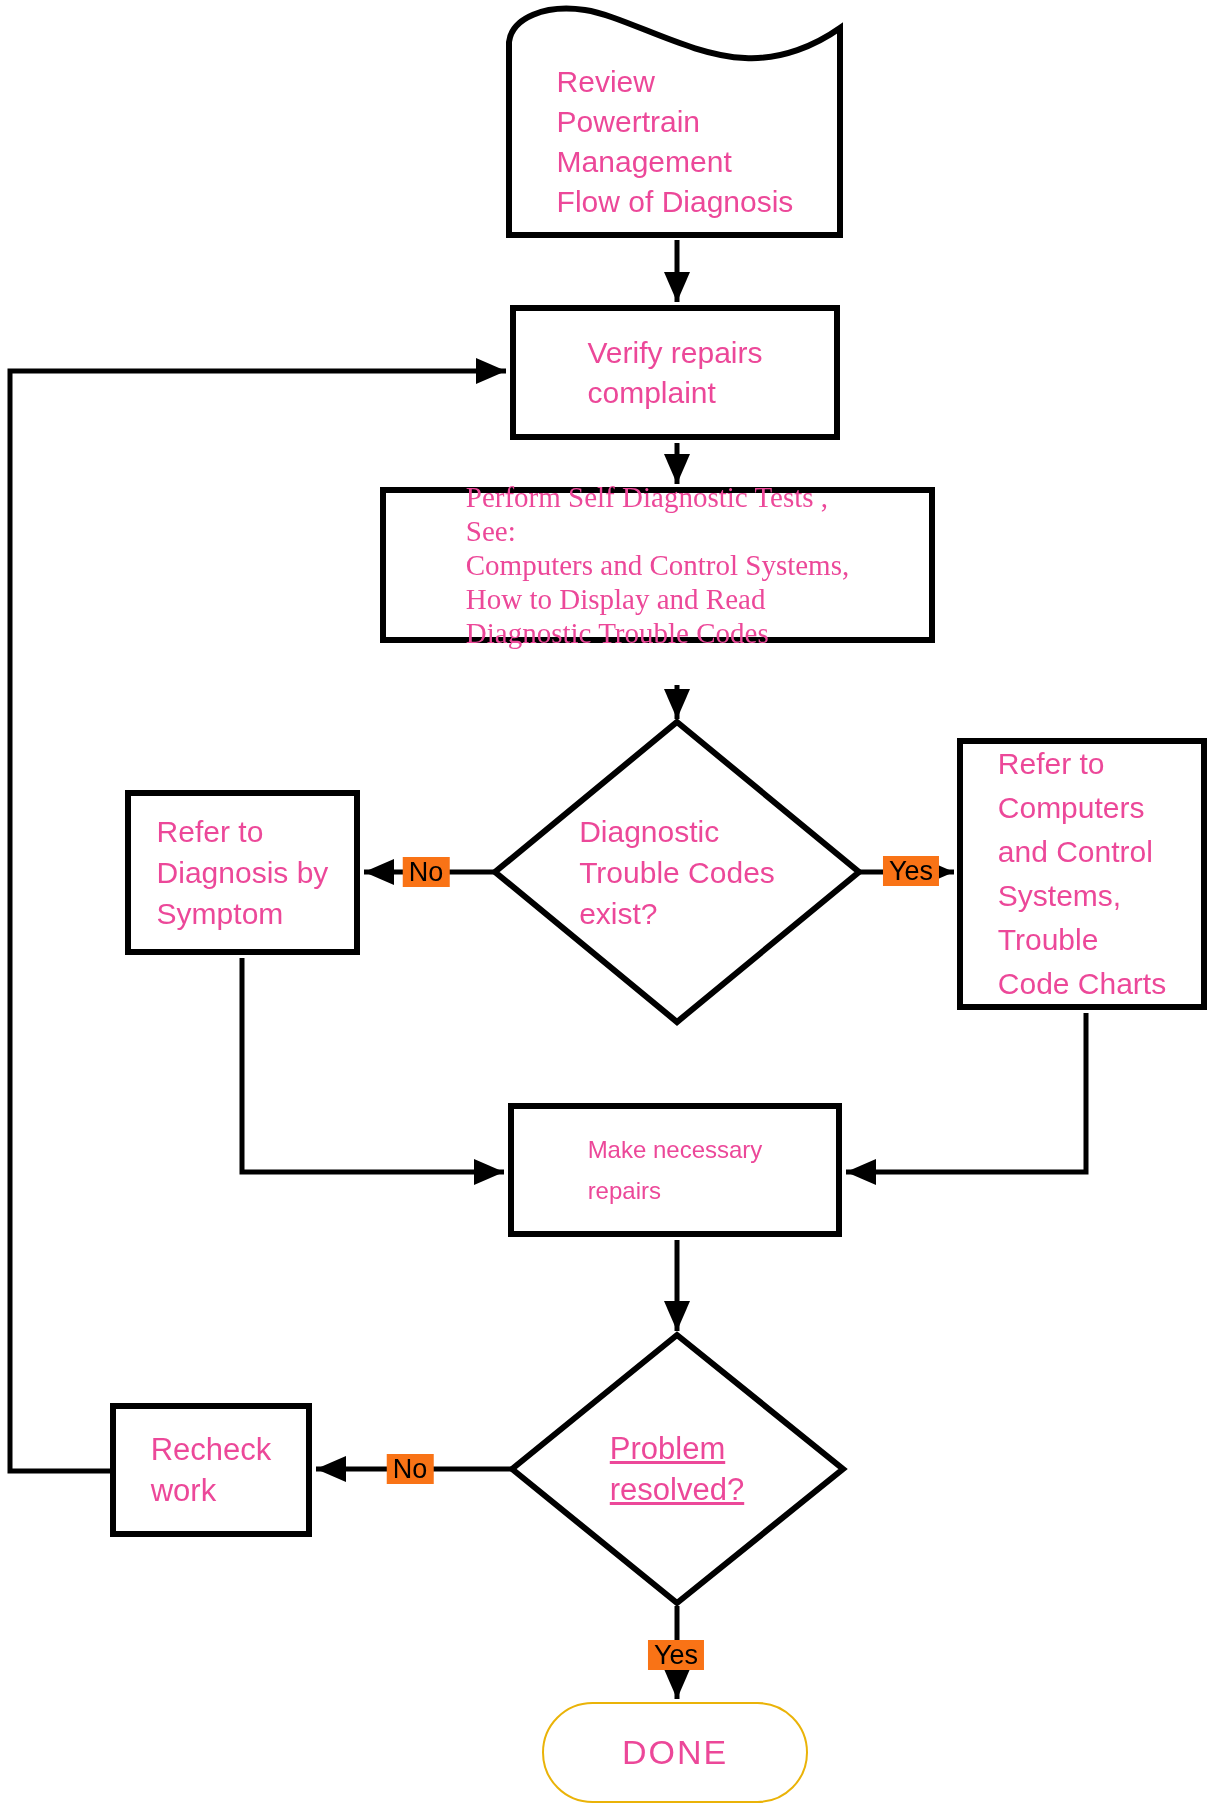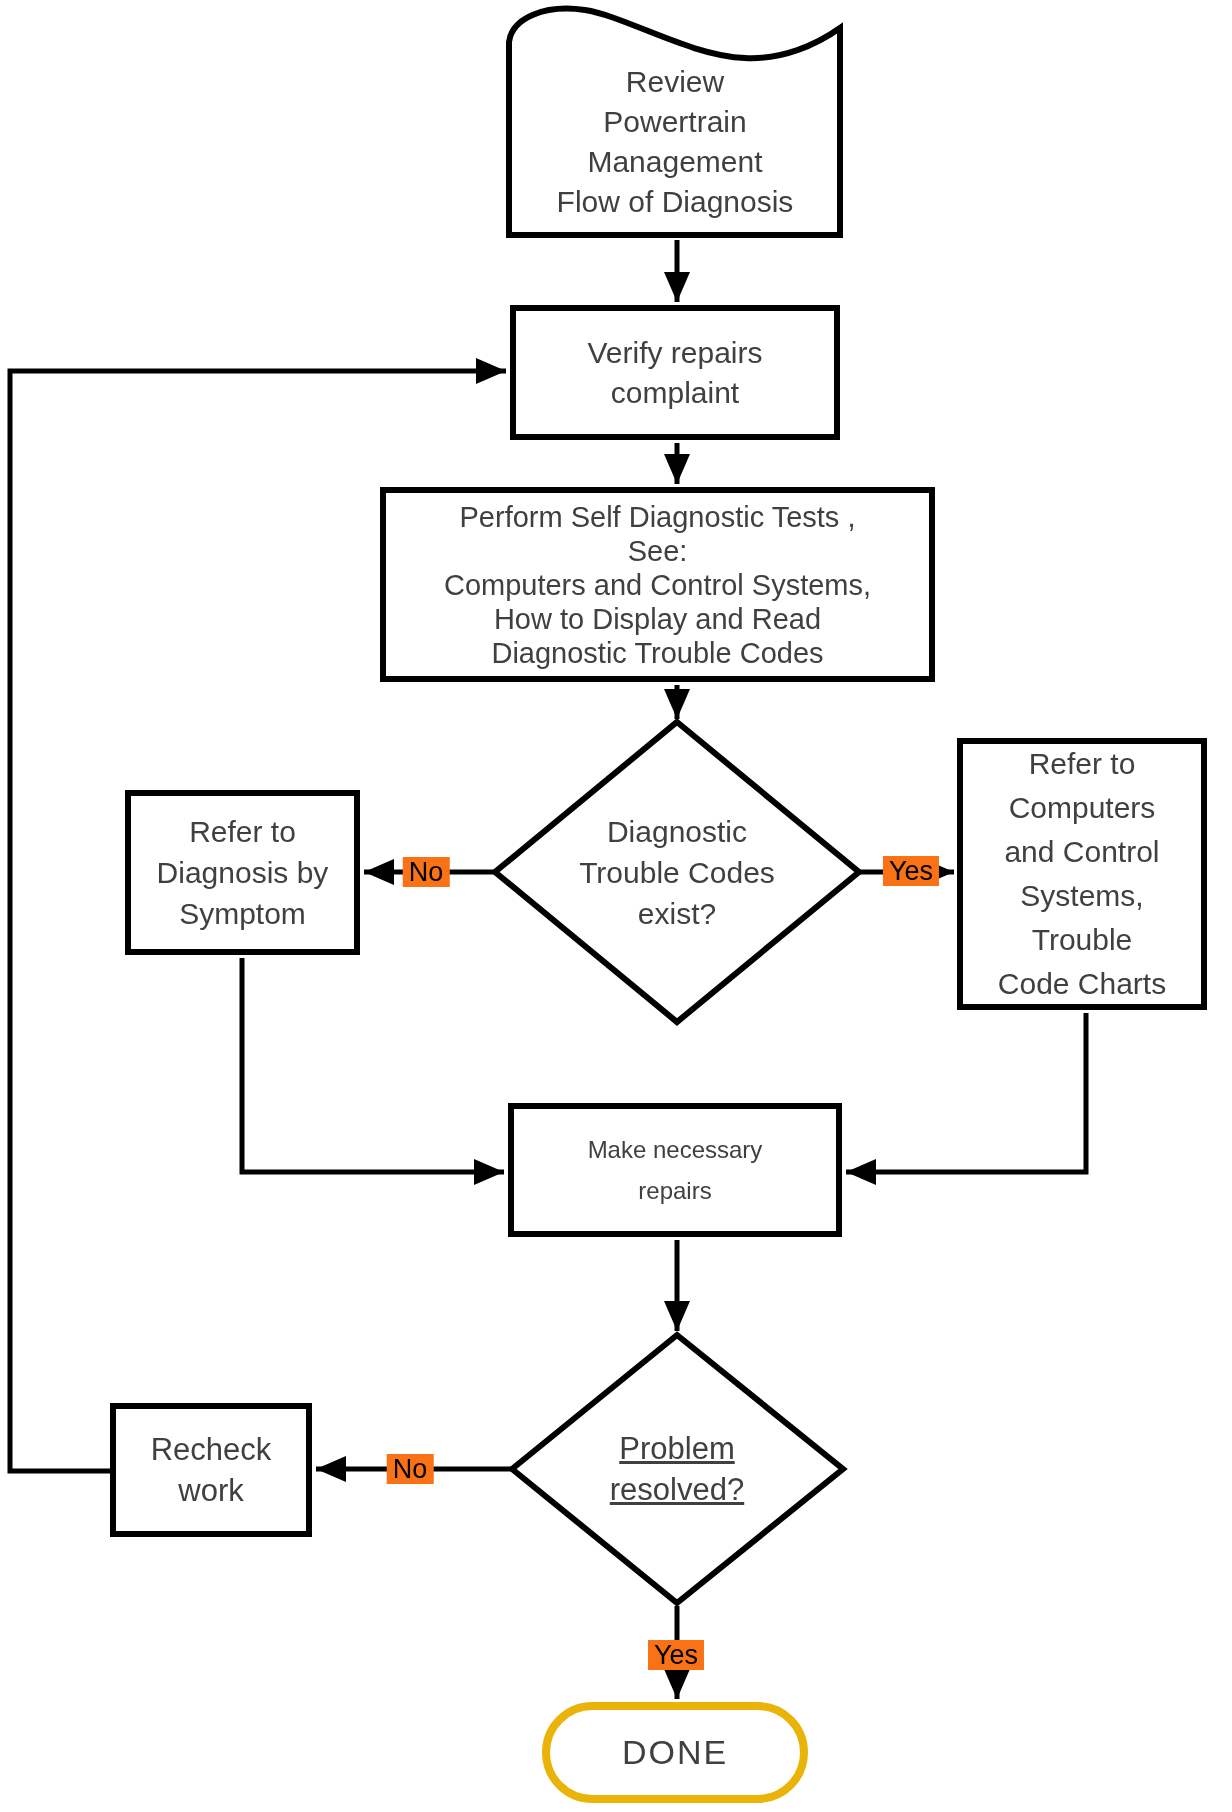--- a/index.html
+++ b/index.html
@@ -8,32 +8,31 @@
     width:1232px;height:1812px;
     background:#ffffff;
     font-family:"Liberation Sans", sans-serif;
     color:#000;
     overflow:hidden;
   }
   .wires{position:absolute;left:0;top:0;z-index:0;}
   .node{
     position:absolute;
     display:flex;align-items:center;justify-content:center;
-    text-align:center;
     white-space:pre-line;
-    color:#404040;
+    color:#ec4899;
     z-index:2;
     box-sizing:border-box;
   }
   .box{
     border:6px solid #000;
     background:#ffffff;
   }
   .stadium{
-    border:8px solid #eab308;
+    border:2px solid #eab308;
     background:#ffffff;
     border-radius:52px;
   }
   .edge-label{
     position:absolute;
     transform:translate(-50%,-50%);
     background:#f97316;
     padding:0 6px;
     font-size:27px;
     line-height:30px;
@@ -72,21 +71,21 @@
   </svg>
 
   <div class="node" style="left:515px;top:58px;width:320px;height:168px;font-size:30px;line-height:40px;">Review
 Powertrain
 Management
 Flow of Diagnosis</div>
 
   <div class="node box" style="left:510px;top:305px;width:330px;height:135px;font-size:30px;line-height:40px;">Verify repairs
 complaint</div>
 
-  <div class="node box" style="left:380px;top:487px;width:555px;height:195px;font-size:29px;line-height:34px;">Perform Self Diagnostic Tests ,
+  <div class="node box" style="left:380px;top:487px;width:555px;height:156px;font-size:29px;line-height:34px;font-family:Liberation Serif, serif;">Perform Self Diagnostic Tests ,
 See:
 Computers and Control Systems,
 How to Display and Read
 Diagnostic Trouble Codes</div>
 
   <div class="node box" style="left:125px;top:790px;width:235px;height:165px;font-size:30px;line-height:41px;">Refer to
 Diagnosis by
 Symptom</div>
 
   <div class="node box" style="left:957px;top:738px;width:250px;height:272px;font-size:30px;line-height:44px;">Refer to

